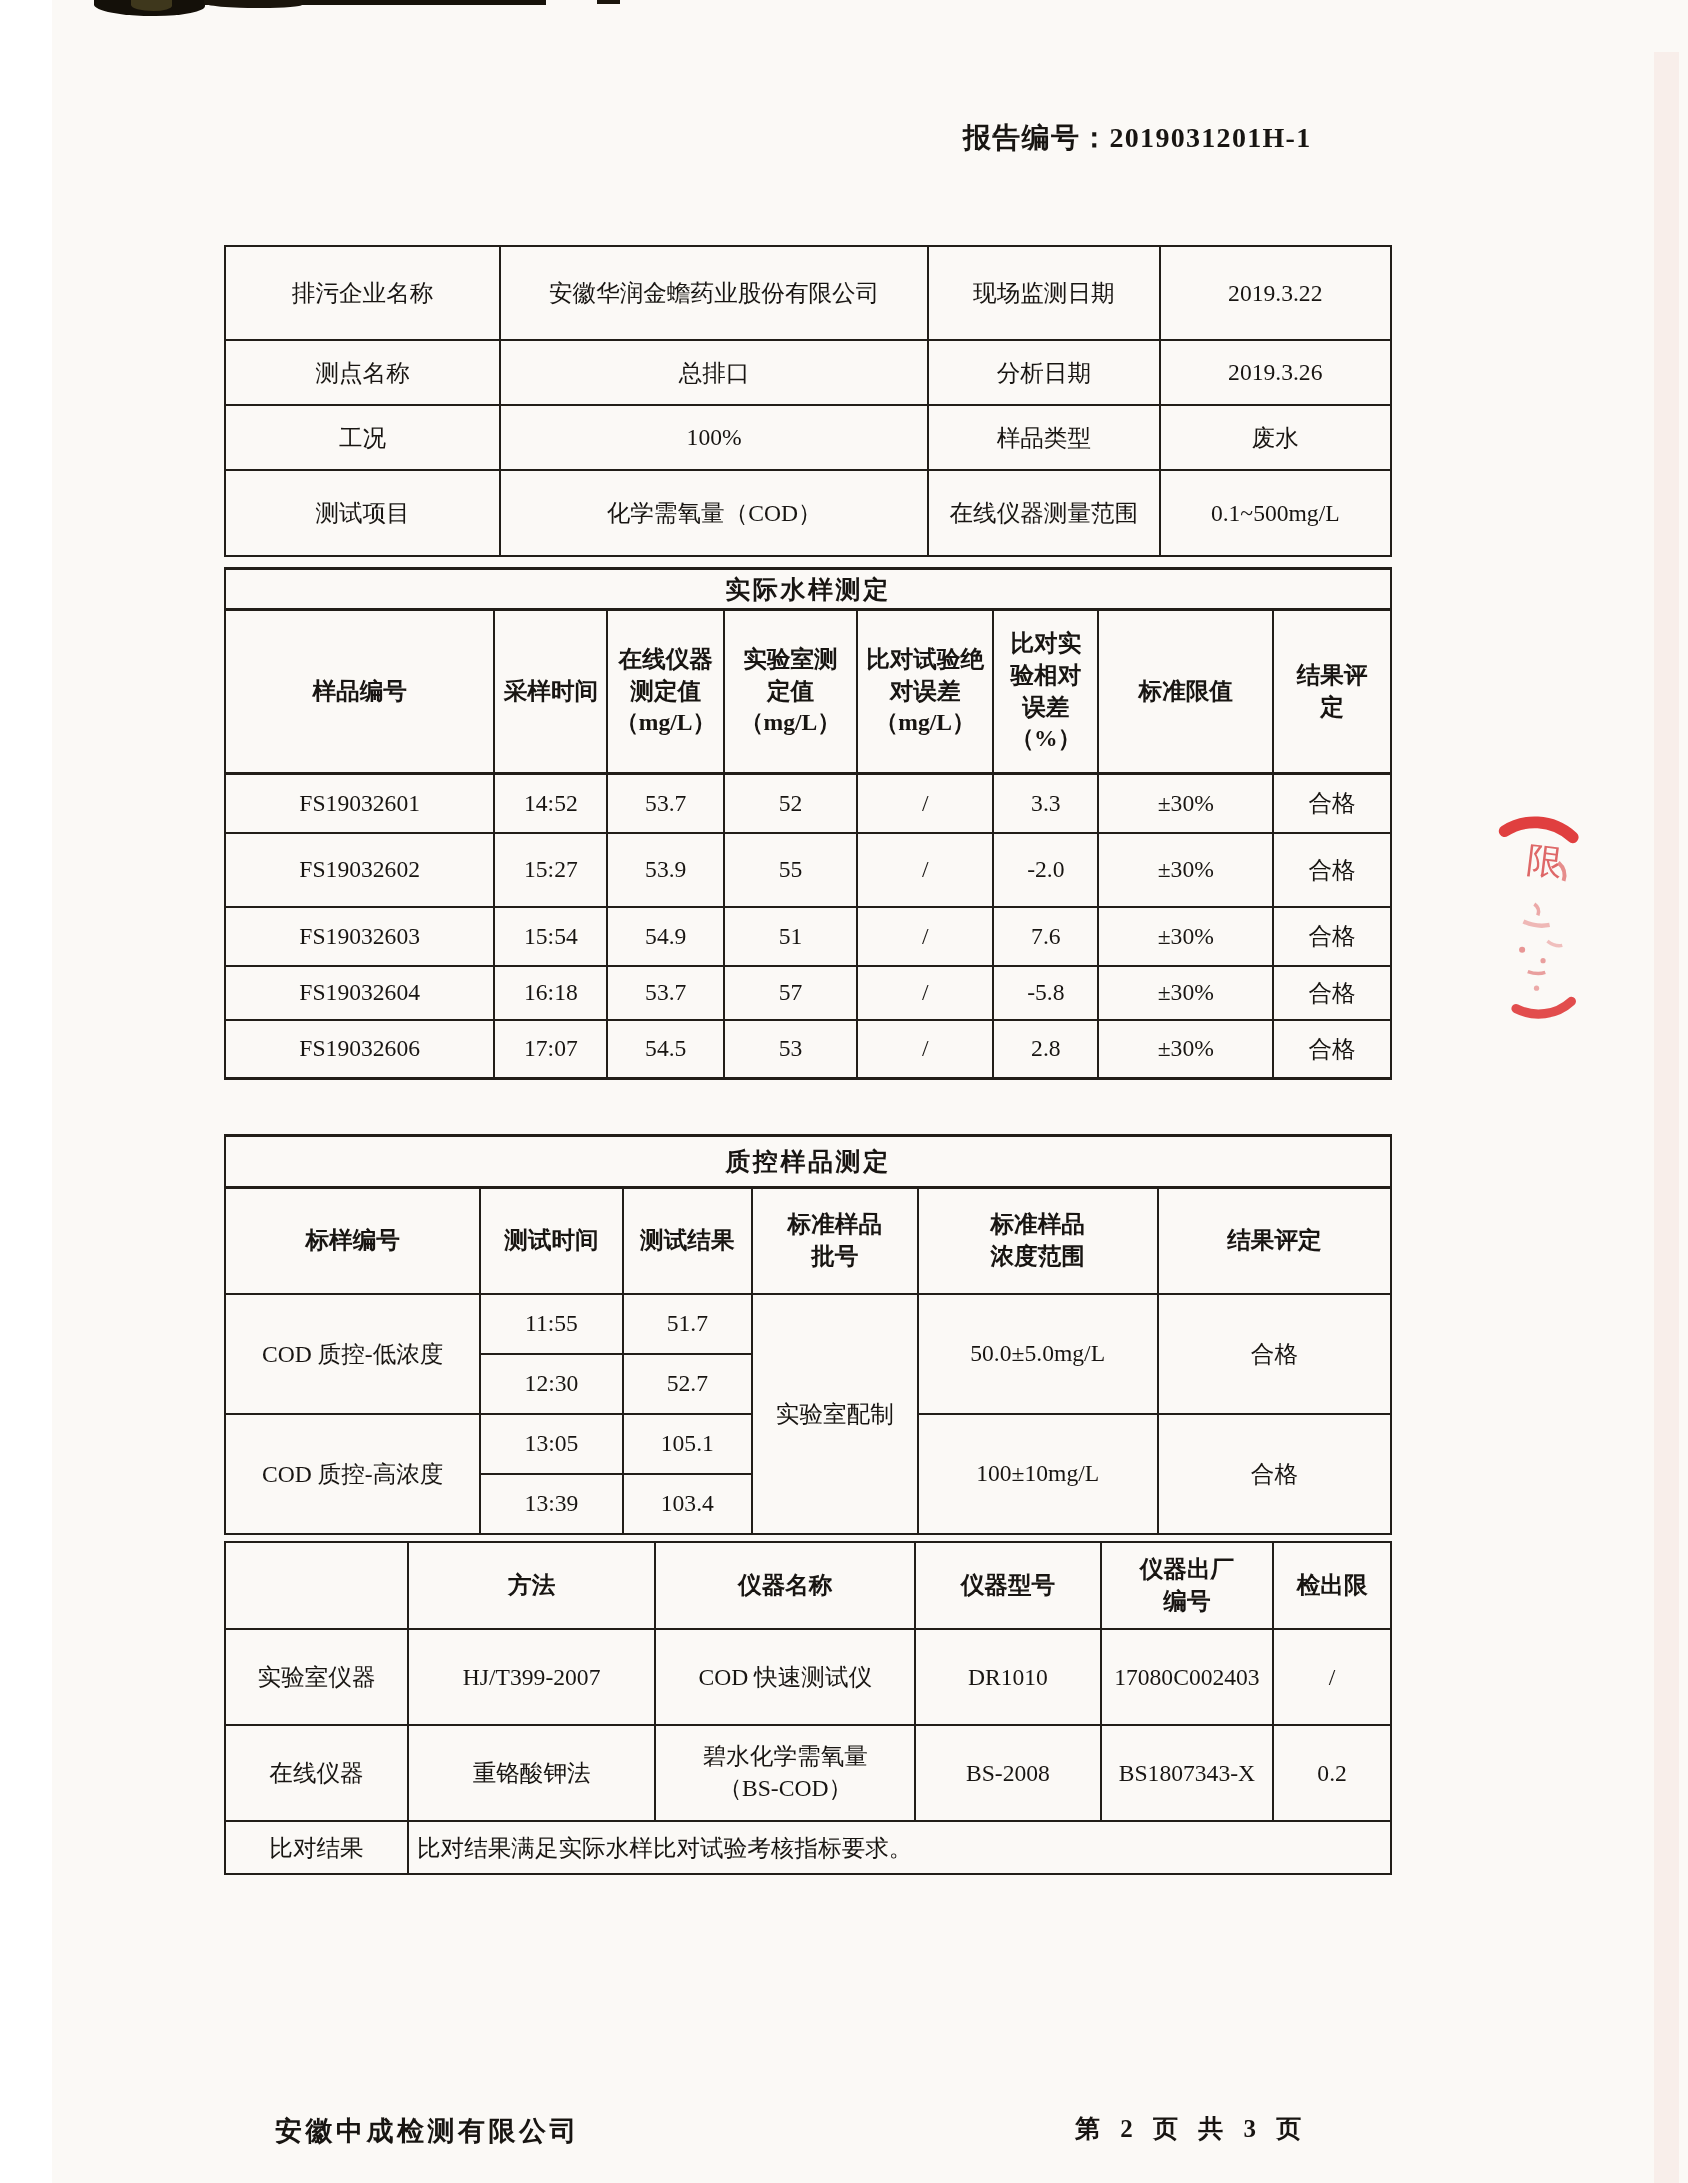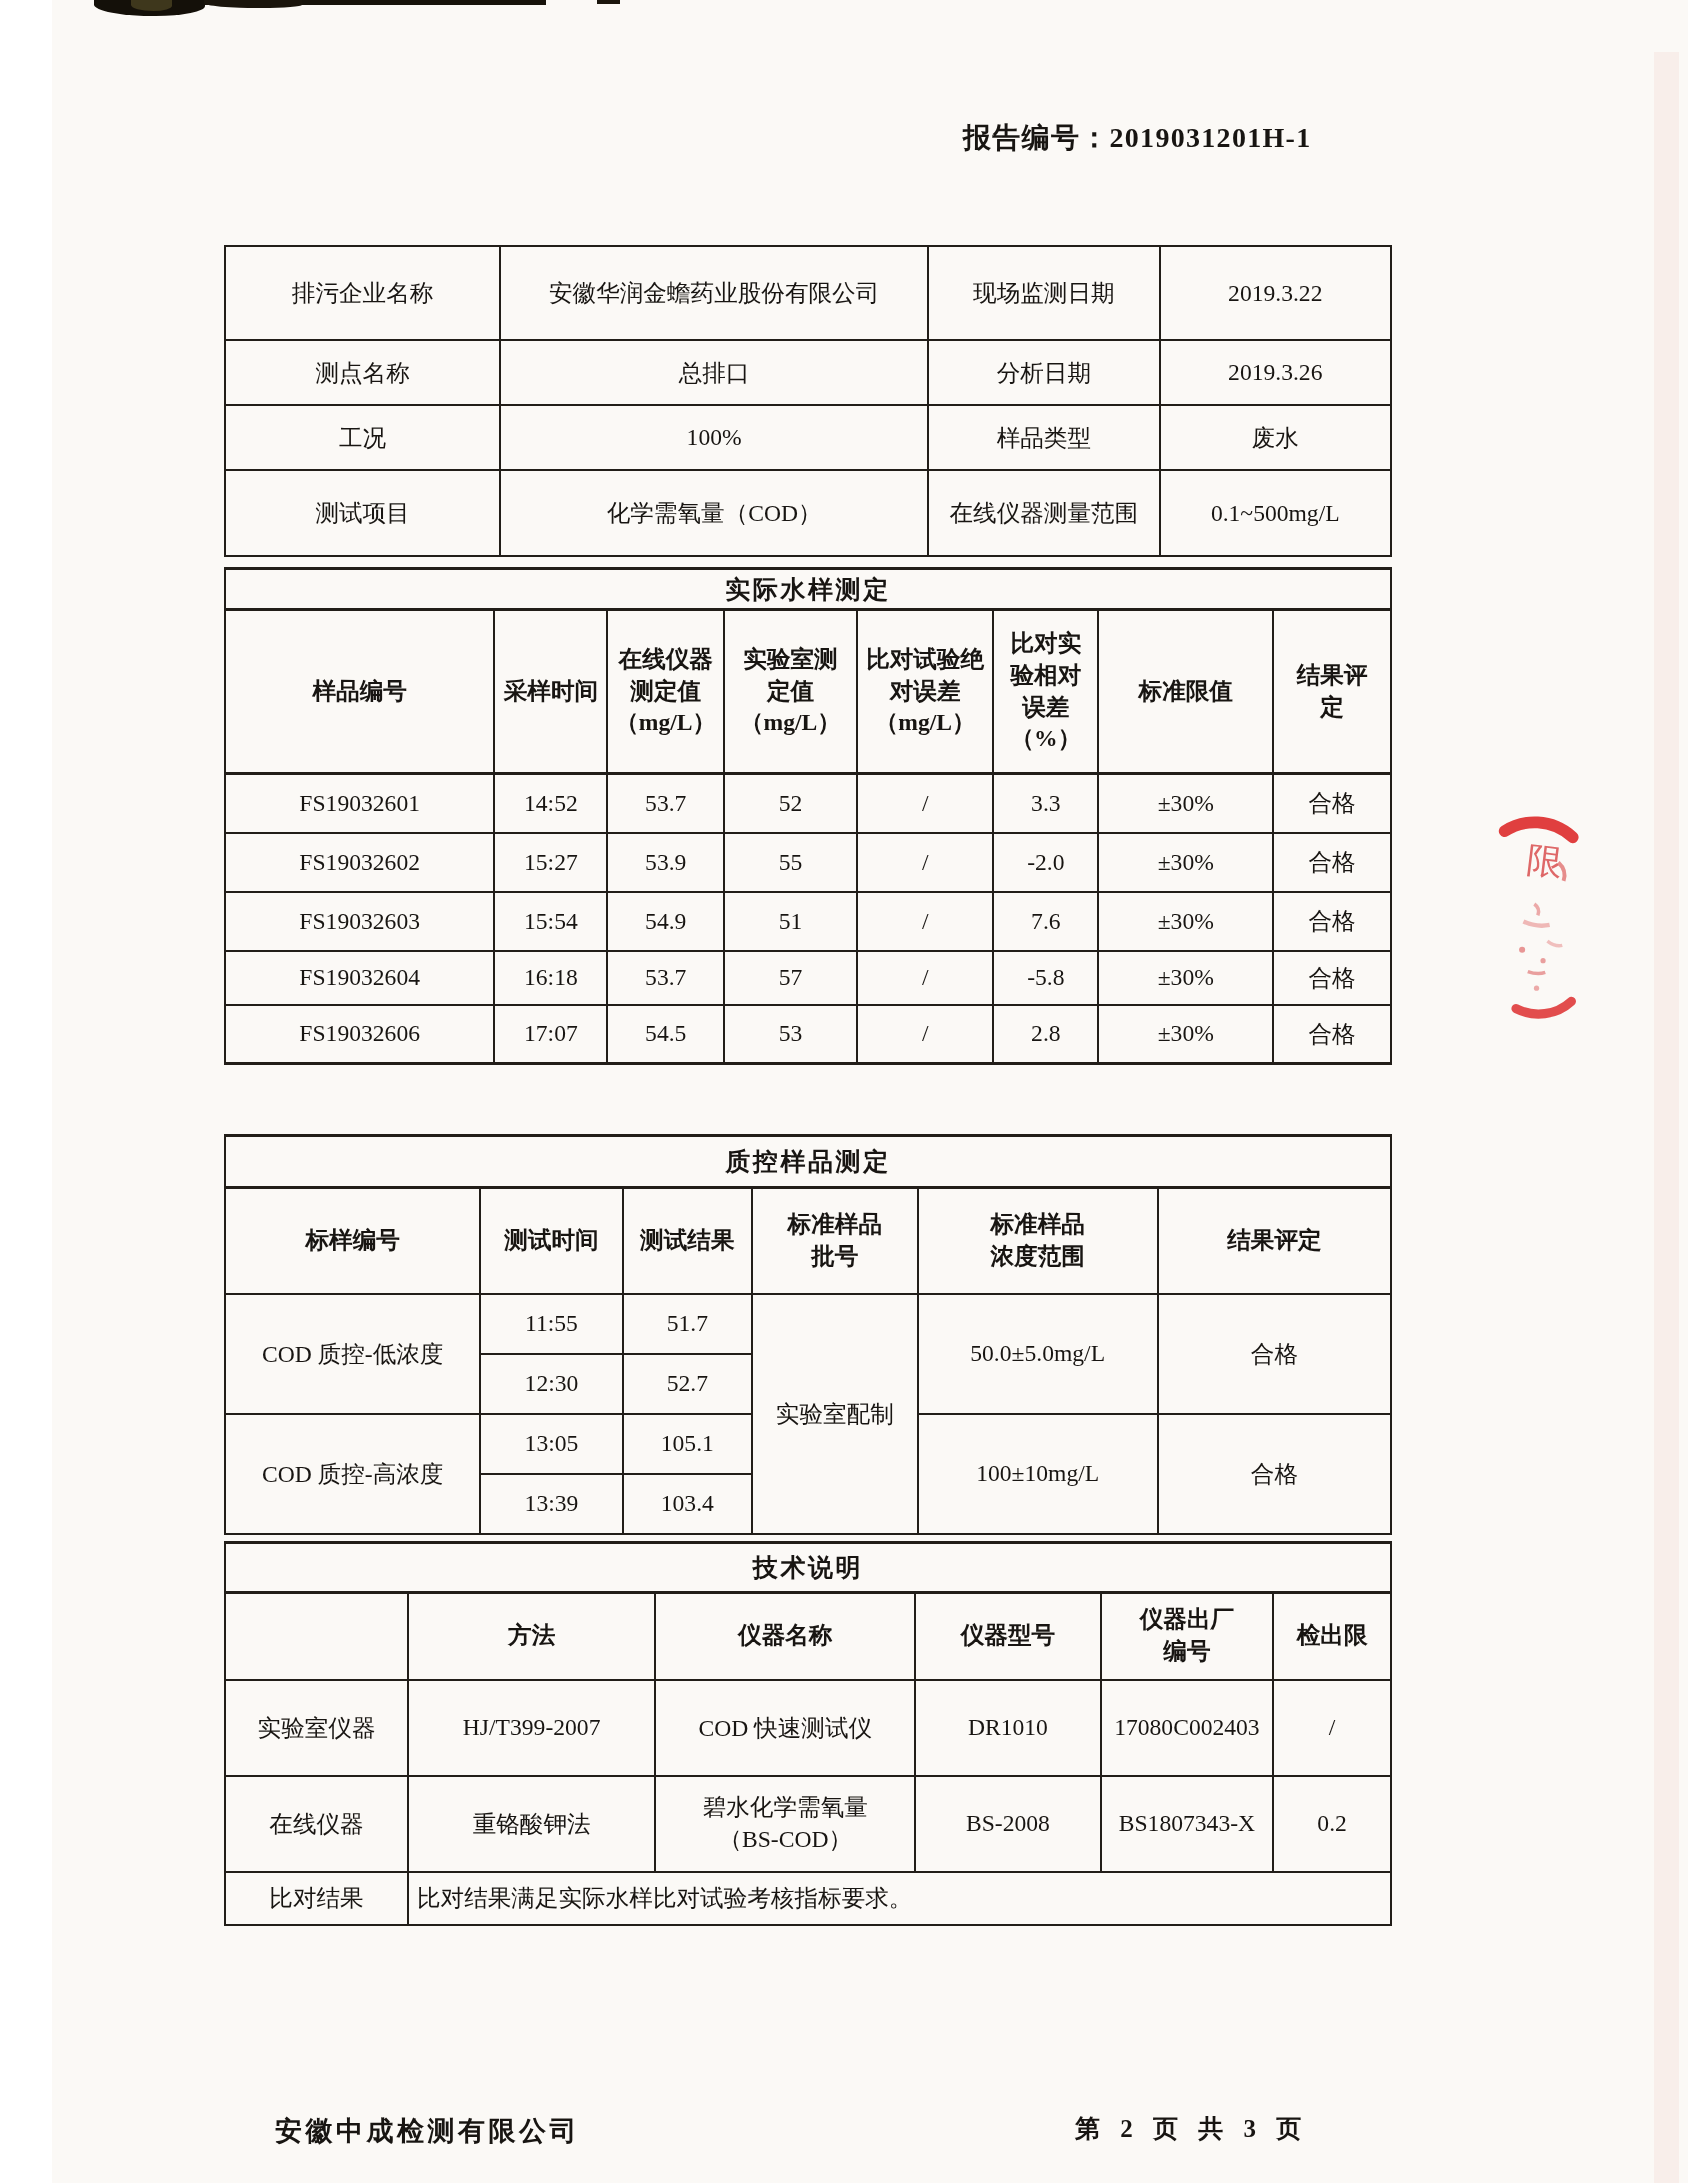--- a/index.html
+++ b/index.html
@@ -133,21 +133,21 @@
     <tr class="r" style="height:59px">
       <td>FS19032601</td>
       <td>14:52</td>
       <td>53.7</td>
       <td>52</td>
       <td>/</td>
       <td>3.3</td>
       <td>±30%</td>
       <td>合格</td>
     </tr>
-    <tr class="r" style="height:59px">
+    <tr class="r" style="height:74px">
       <td>FS19032602</td>
       <td>15:27</td>
       <td>53.9</td>
       <td>55</td>
       <td>/</td>
       <td>-2.0</td>
       <td>±30%</td>
       <td>合格</td>
     </tr>
     <tr class="r" style="height:59px">
@@ -235,23 +235,20 @@
   <table class="tbl t-tech" style="top:1541px;">
     <colgroup>
         <col style="width:15.7%">
         <col style="width:21.2%">
         <col style="width:22.3%">
         <col style="width:15.9%">
         <col style="width:14.8%">
         <col style="width:10.1%">
       </colgroup>
     <tbody>
-        <tr class="section-row" style="height:50px">
-      <td colspan="6">技术说明</td>
-    </tr>
     <tr class="hdr" style="height:87px">
       <th></th>
       <th>方法</th>
       <th>仪器名称</th>
       <th>仪器型号</th>
       <th>仪器出厂
 编号</th>
       <th>检出限</th>
     </tr>
     <tr style="height:96px">

